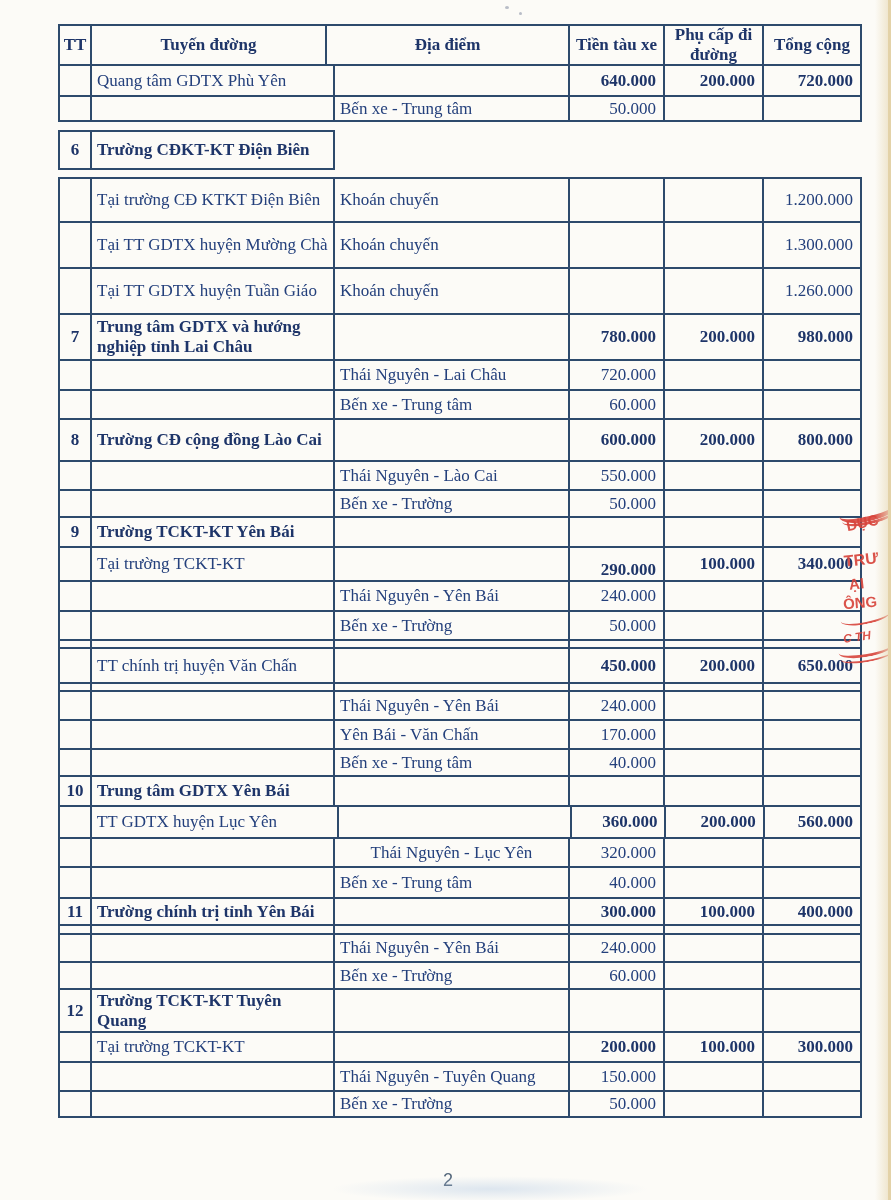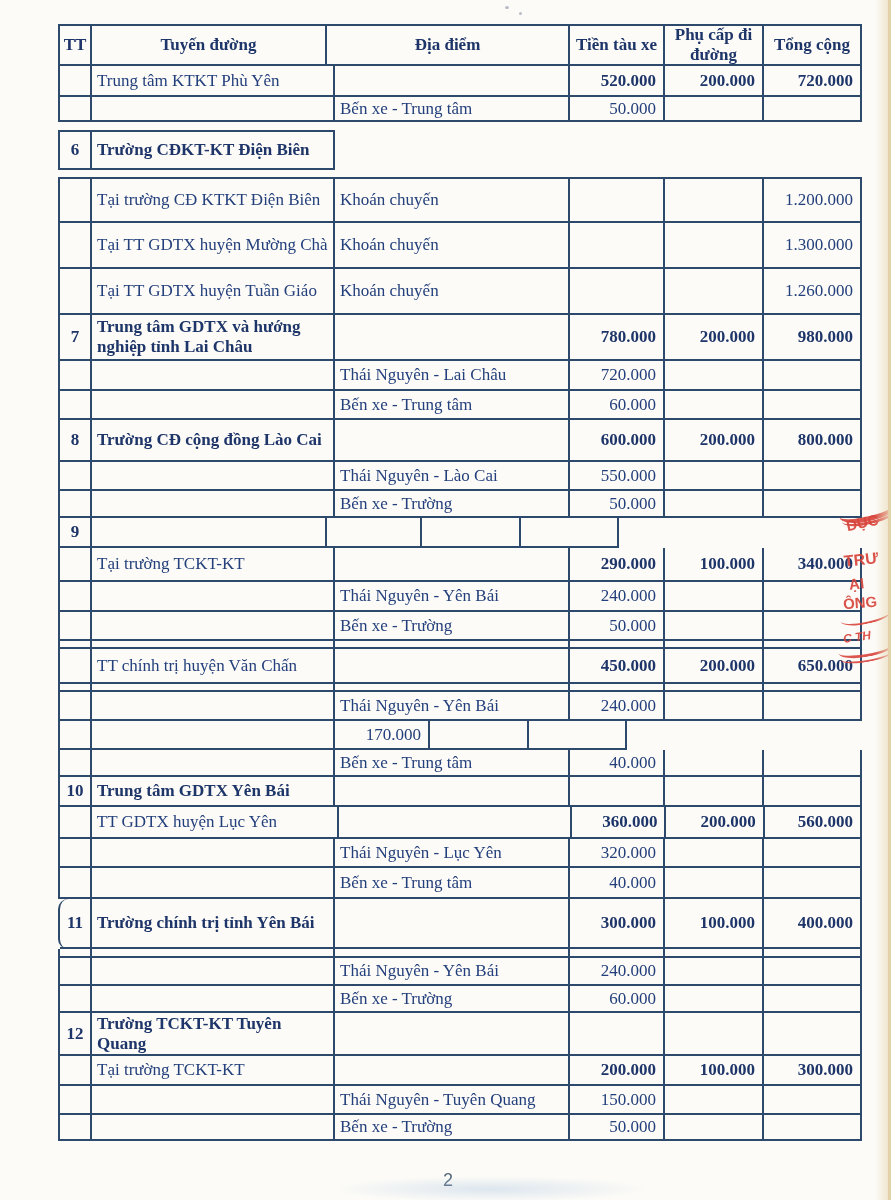--- a/index.html
+++ b/index.html
@@ -67,25 +67,25 @@
         <div class="cell " style="width: 99px;">
           <span>Phụ cấp đi đường</span>
         </div>
         <div class="cell " style="width: 98px;">
           <span>Tổng cộng</span>
         </div>
       </div>
       <div class="row brow" style="height: 31px;">
         <div class="cell ctr" style="width: 32px;"></div>
         <div class="cell " style="width: 243px;">
-          <span>Trung tâm KTKT Phù Yên</span>
-        </div>
-        <div class="cell " style="width: 235px;"></div>
-        <div class="cell num b" style="width: 95px;">
-          <span>520.000</span>
+          <span>Quang tâm GDTX Phù Yên</span>
+        </div>
+        <div class="cell " style="width: 235px;"></div>
+        <div class="cell num b" style="width: 95px;">
+          <span>640.000</span>
         </div>
         <div class="cell num b" style="width: 99px;">
           <span>200.000</span>
         </div>
         <div class="cell num b" style="width: 98px;">
           <span>720.000</span>
         </div>
       </div>
       <div class="row brow" style="height: 25px;">
         <div class="cell ctr" style="width: 32px;"></div>
@@ -236,32 +236,35 @@
         <div class="cell num" style="width: 95px;">
           <span>50.000</span>
         </div>
         <div class="cell " style="width: 99px;"></div>
         <div class="cell " style="width: 98px;"></div>
       </div>
       <div class="row brow" style="height: 30px;">
         <div class="cell ctr b" style="width: 32px;">
           <span>9</span>
         </div>
+        <div class="cell b" style="width: 243px;">
+          <span>Trường TCKT-KT Yên Bái</span>
+        </div>
         <div class="cell " style="width: 235px;"></div>
         <div class="cell " style="width: 95px;"></div>
         <div class="cell " style="width: 99px;"></div>
         <div class="cell " style="width: 98px;"></div>
       </div>
       <div class="row brow" style="height: 34px;">
         <div class="cell ctr" style="width: 32px;"></div>
         <div class="cell " style="width: 243px;">
           <span>Tại trường TCKT-KT</span>
         </div>
         <div class="cell " style="width: 235px;"></div>
-        <div class="cell num b" style="width: 95px;">
+        <div class="cell num b" style="width: 95px; align-items: flex-end;">
           <span>290.000</span>
         </div>
         <div class="cell num b" style="width: 99px;">
           <span>100.000</span>
         </div>
         <div class="cell num b" style="width: 98px;">
           <span>340.000</span>
         </div>
       </div>
       <div class="row brow" style="height: 30px;">
@@ -328,20 +331,23 @@
         </div>
         <div class="cell num" style="width: 95px;">
           <span>240.000</span>
         </div>
         <div class="cell " style="width: 99px;"></div>
         <div class="cell " style="width: 98px;"></div>
       </div>
       <div class="row brow" style="height: 29px;">
         <div class="cell ctr" style="width: 32px;"></div>
         <div class="cell " style="width: 243px;"></div>
+        <div class="cell " style="width: 235px;">
+          <span>Yên Bái - Văn Chấn</span>
+        </div>
         <div class="cell num" style="width: 95px;">
           <span>170.000</span>
         </div>
         <div class="cell " style="width: 99px;"></div>
         <div class="cell " style="width: 98px;"></div>
       </div>
       <div class="row brow" style="height: 27px;">
         <div class="cell ctr" style="width: 32px;"></div>
         <div class="cell " style="width: 243px;"></div>
         <div class="cell " style="width: 235px;">
@@ -377,42 +383,42 @@
         <div class="cell num b" style="width: 99px;">
           <span>200.000</span>
         </div>
         <div class="cell num b" style="width: 98px;">
           <span>560.000</span>
         </div>
       </div>
       <div class="row brow" style="height: 29px;">
         <div class="cell ctr" style="width: 32px;"></div>
         <div class="cell " style="width: 243px;"></div>
-        <div class="cell " style="width: 235px;">
+        <div class="cell " style="width: 235px; justify-content: center;">
           <span>Thái Nguyên - Lục Yên</span>
         </div>
         <div class="cell num" style="width: 95px;">
           <span>320.000</span>
         </div>
         <div class="cell " style="width: 99px;"></div>
         <div class="cell " style="width: 98px;"></div>
       </div>
       <div class="row brow" style="height: 31px;">
         <div class="cell ctr" style="width: 32px;"></div>
         <div class="cell " style="width: 243px;"></div>
         <div class="cell " style="width: 235px;">
           <span>Bến xe - Trung tâm</span>
         </div>
         <div class="cell num" style="width: 95px;">
           <span>40.000</span>
         </div>
         <div class="cell " style="width: 99px;"></div>
         <div class="cell " style="width: 98px;"></div>
       </div>
-      <div class="row brow" style="height: 50px; border-radius: 10px;">
+      <div class="row brow" style="height: 27px;">
         <div class="cell ctr b" style="width: 32px;">
           <span>11</span>
         </div>
         <div class="cell b" style="width: 243px;">
           <span>Trường chính trị tỉnh Yên Bái</span>
         </div>
         <div class="cell " style="width: 235px;"></div>
         <div class="cell num b" style="width: 95px;">
           <span>300.000</span>
         </div>

